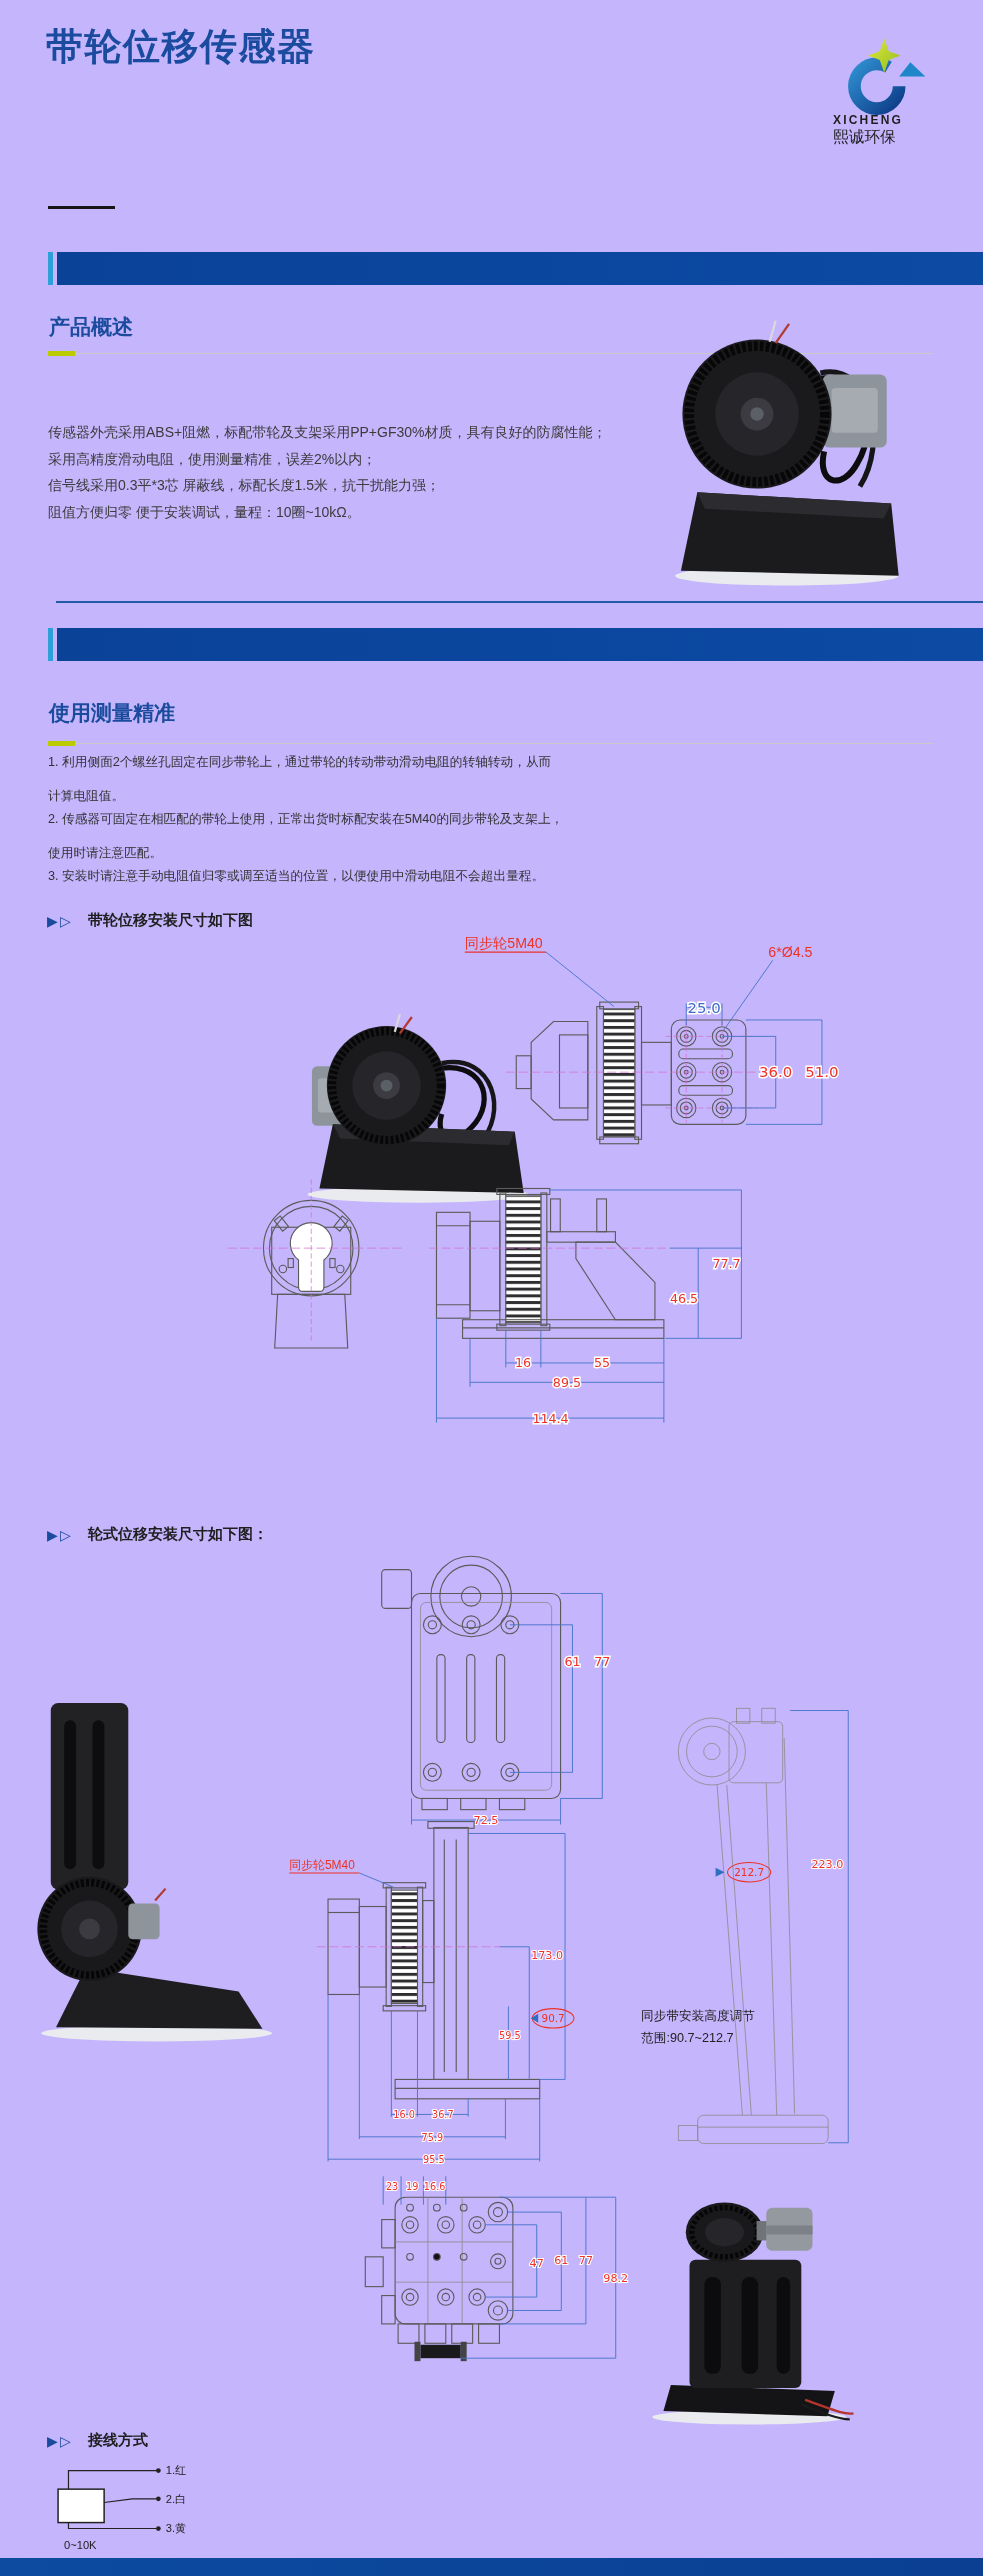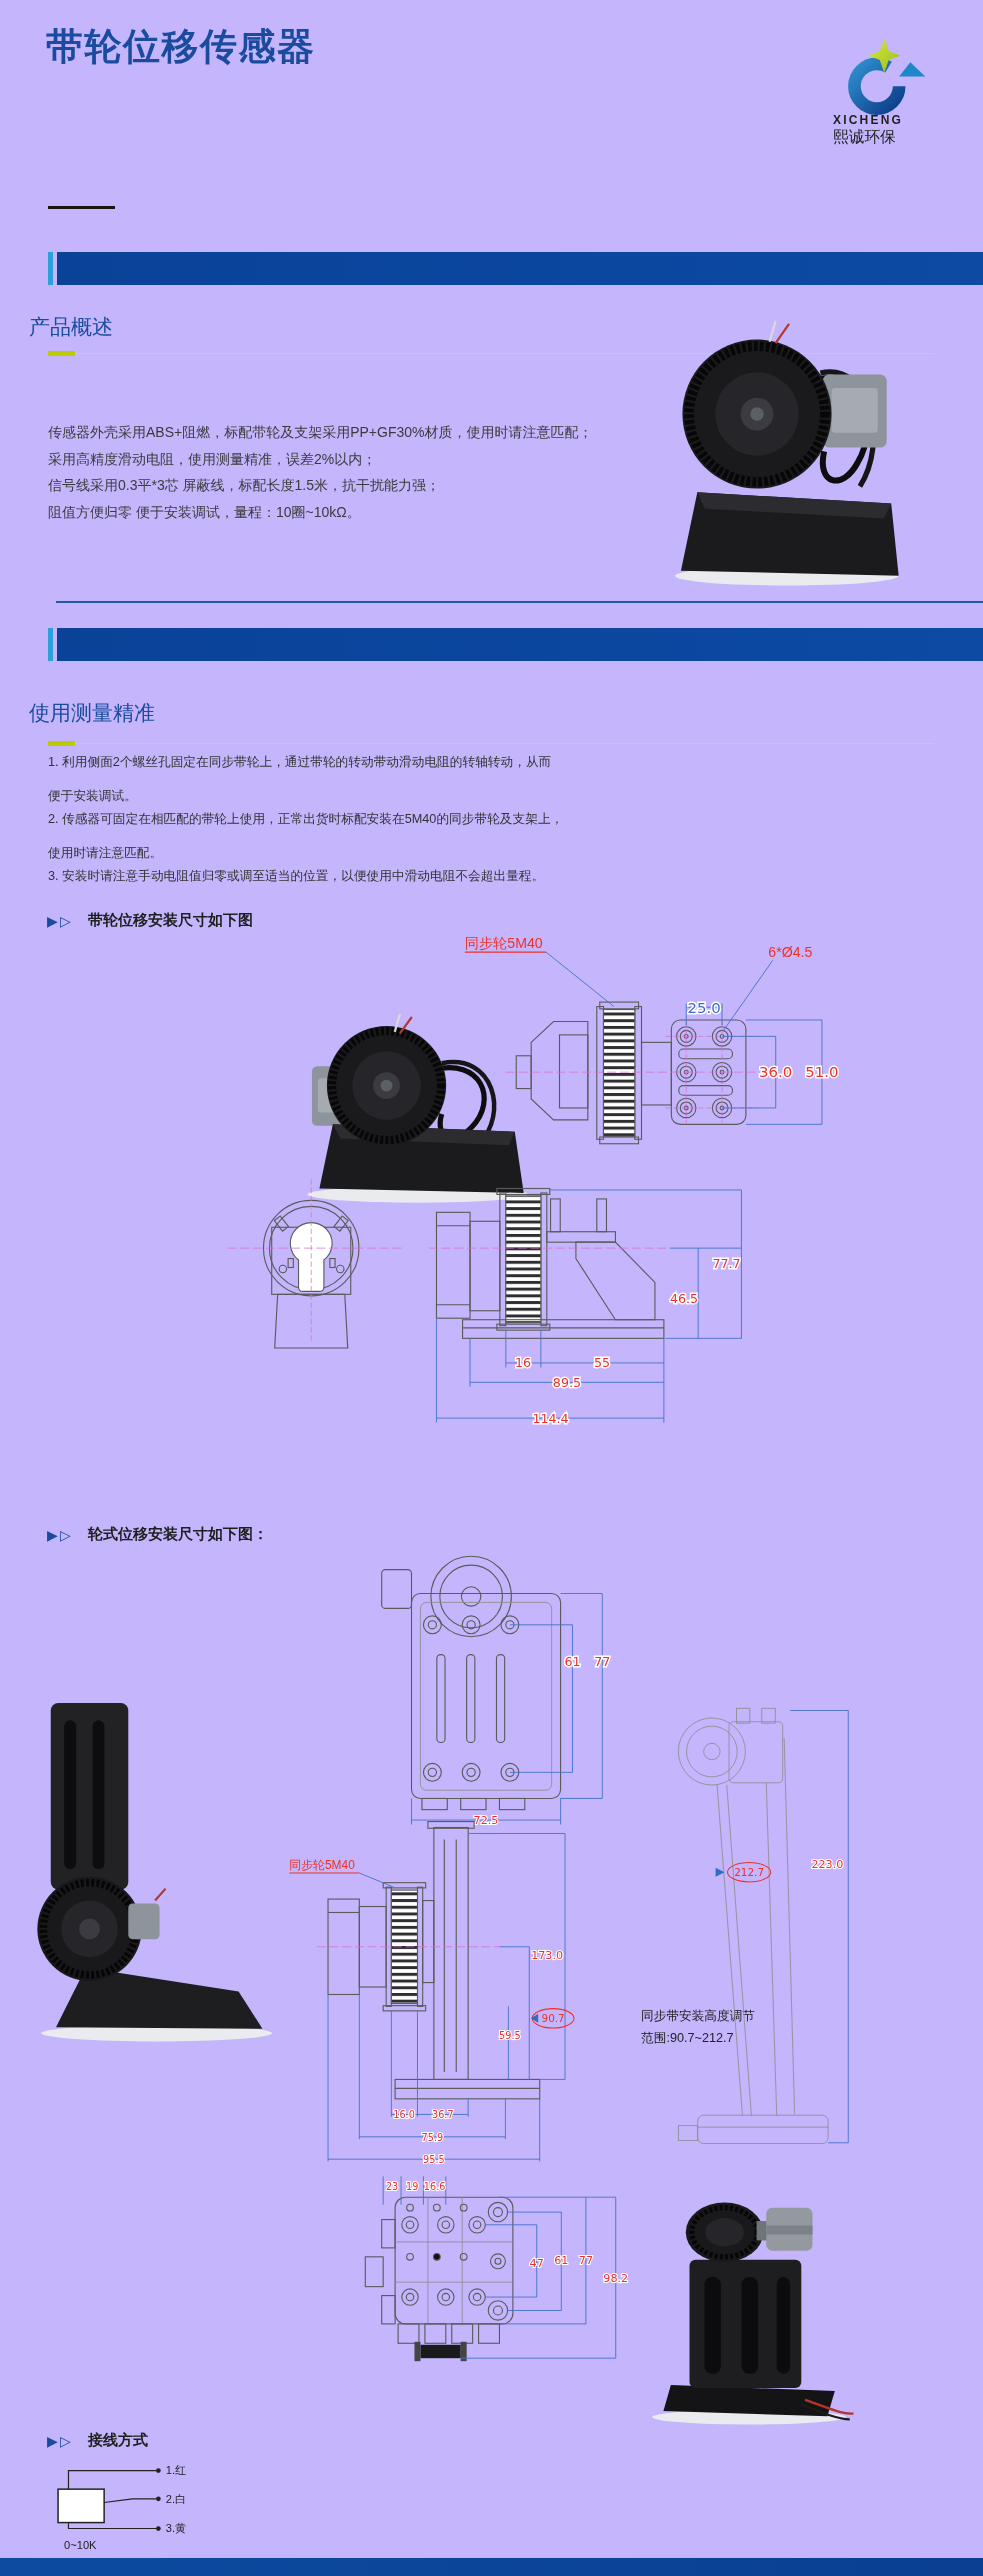--- a/index.html
+++ b/index.html
@@ -8,21 +8,21 @@
   .abs{position:absolute;}
   .page-title{left:46px;top:22.4px;font-size:37px;font-weight:900;color:#1a4b9e;letter-spacing:1.5px;}
   .logo-en{left:833px;top:113px;width:100px;text-align:left;font-size:12px;font-weight:bold;
            letter-spacing:2.2px;color:#1f1f1f;}
   .logo-cn{left:833px;top:127px;width:100px;text-align:left;font-size:15.7px;color:#1f1f1f;}
   .black-dash{left:48px;top:206px;width:67px;height:3px;background:#161616;}
   .band{left:0;right:0;height:33px;}
   .band .band-main{position:absolute;left:57px;right:0;top:0;bottom:0;
        background:linear-gradient(90deg,#0a4298,#0c4aa4);}
   .band .band-accent{position:absolute;left:48px;width:5.2px;top:0;bottom:0;background:#2d9fd9;}
-  .sec-h{left:29px;font-size:21px;font-weight:normal;color:#1a4b9d;}
+  .sec-h{left:49px;font-size:21px;font-weight:bold;color:#1a4b9d;}
   .rule{left:48px;height:6px;}
   .rule-green{position:absolute;left:0;top:0;width:27px;height:5.2px;background:#bcca00;}
   .rule-gray{position:absolute;left:27px;top:2.2px;width:859px;height:0.7px;background:#c9c9c9;}
   .ov-text{left:48px;top:419px;width:611px;font-size:14px;line-height:26.5px;color:#3b3b3b;white-space:nowrap;}
   .step{left:48px;font-size:12.7px;color:#333;white-space:nowrap;}
   .hairline{left:56px;top:601px;width:927px;height:1.5px;background:#2458a8;}
   .cap{left:47px;display:flex;align-items:center;gap:2.2px;}
   .tri-f{color:#1a4b9d;font-size:14px;line-height:1;}
   .tri-o{color:#1a4b9d;font-size:14px;line-height:1;}
   .cap-text{font-size:15px;font-weight:bold;color:#1f1f1f;margin-left:15px;}
@@ -76,21 +76,21 @@
     <span class="band-accent"></span>
     <span class="band-main"></span>
   </div>
 
   <div class="abs sec-h" style="top:313px">产品概述</div>
   <div class="abs rule" style="top:351px">
     <span class="rule-green"></span>
     <span class="rule-gray"></span>
   </div>
   <div class="abs ov-text">
-    <div>传感器外壳采用ABS+阻燃，标配带轮及支架采用PP+GF30%材质，使用时请注意匹配；</div>
+    <div>传感器外壳采用ABS+阻燃，标配带轮及支架采用PP+GF30%材质，具有良好的防腐性能；</div>
     <div>采用高精度滑动电阻，使用测量精准，误差2%以内；</div>
     <div>信号线采用0.3平*3芯 屏蔽线，标配长度1.5米，抗干扰能力强；</div>
     <div>阻值方便归零 便于安装调试，量程：10圈~10kΩ。</div>
   </div>
 
   <svg class="abs" style="left:645px;top:291px" width="265" height="302" viewBox="0 0 355 405">
     <ellipse cx="190" cy="382" rx="150" ry="13" fill="#e9ebef"></ellipse>
     <path d="M225,120 C290,100 315,180 285,230 C265,268 230,260 240,215" stroke="#0d0d0f" stroke-width="8" fill="none"></path>
     <path d="M235,110 C305,95 325,205 288,262" stroke="#161619" stroke-width="7" fill="none"></path>
     <rect x="238" y="112" width="86" height="98" rx="9" fill="#8e949b"></rect>
@@ -112,21 +112,21 @@
     <span class="band-accent"></span>
     <span class="band-main"></span>
   </div>
 
   <div class="abs sec-h" style="top:699px">使用测量精准</div>
   <div class="abs rule" style="top:741px">
     <span class="rule-green"></span>
     <span class="rule-gray"></span>
   </div>
   <div class="abs step" style="top:754px">1. 利用侧面2个螺丝孔固定在同步带轮上，通过带轮的转动带动滑动电阻的转轴转动，从而</div>
-  <div class="abs step" style="top:788px">便于安装调试。</div>
+  <div class="abs step" style="top:788px">计算电阻值。</div>
   <div class="abs step" style="top:811px">2. 传感器可固定在相匹配的带轮上使用，正常出货时标配安装在5M40的同步带轮及支架上，</div>
   <div class="abs step" style="top:845px">使用时请注意匹配。</div>
   <div class="abs step" style="top:868px">3. 安装时请注意手动电阻值归零或调至适当的位置，以便使用中滑动电阻不会超出量程。</div>
 
   <div class="abs cap" style="top:911px">
     <span class="tri-f">▶</span>
     <span class="tri-o">▷</span>
     <span class="cap-text">带轮位移安装尺寸如下图</span>
   </div>
 

